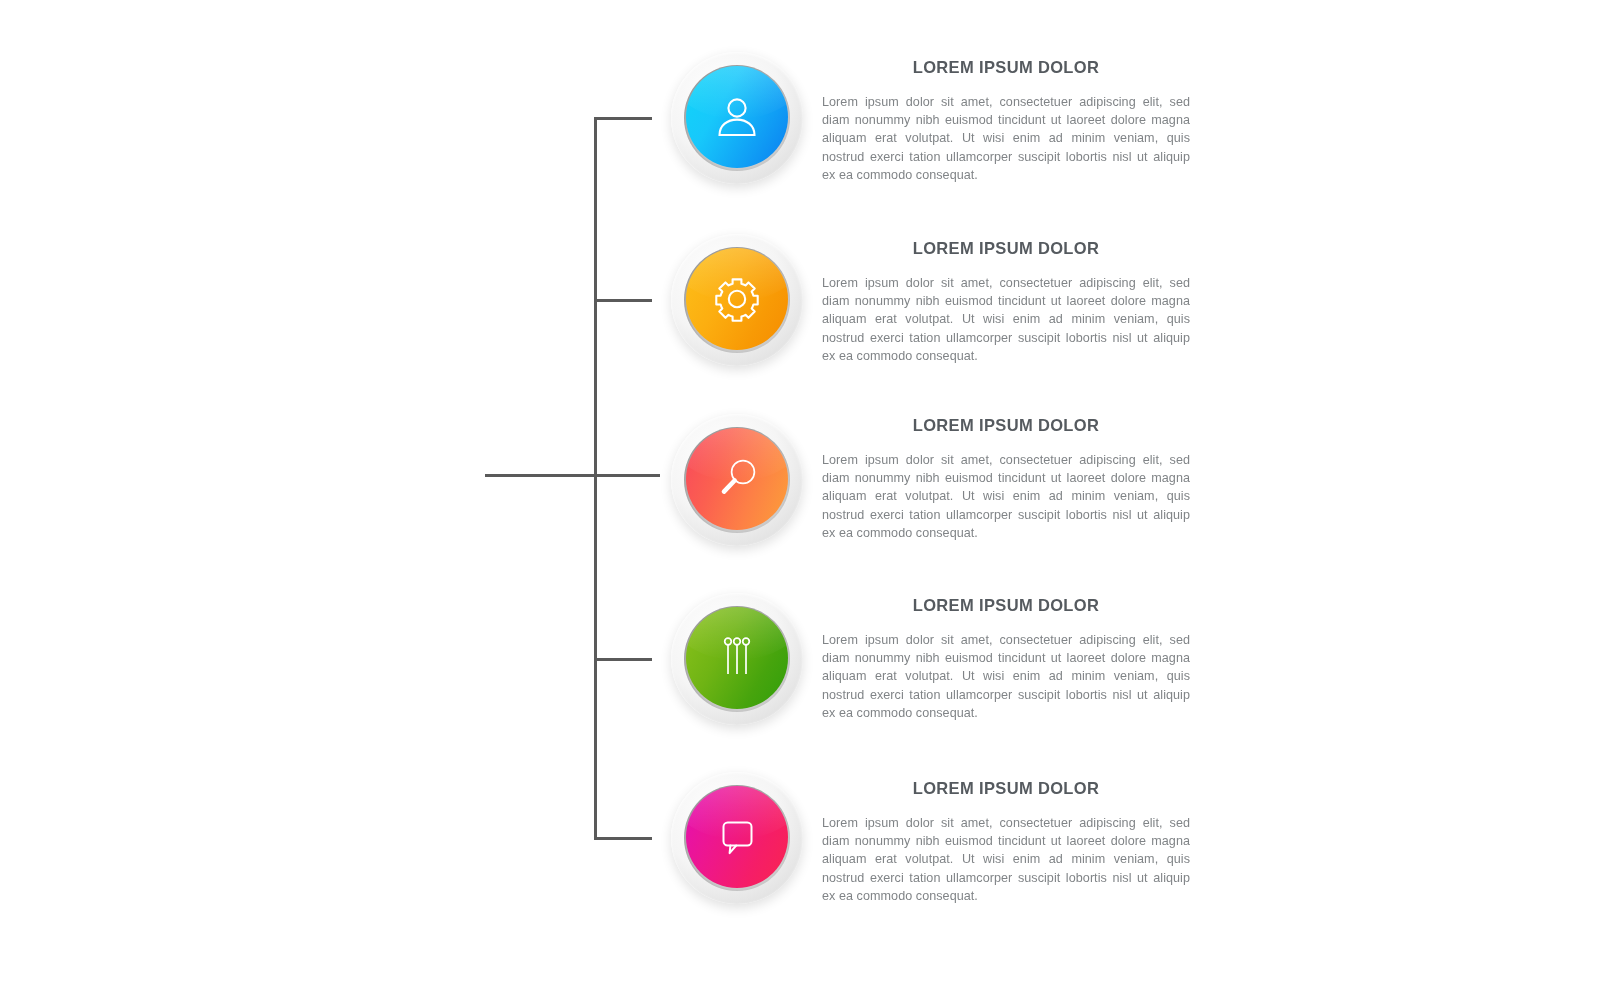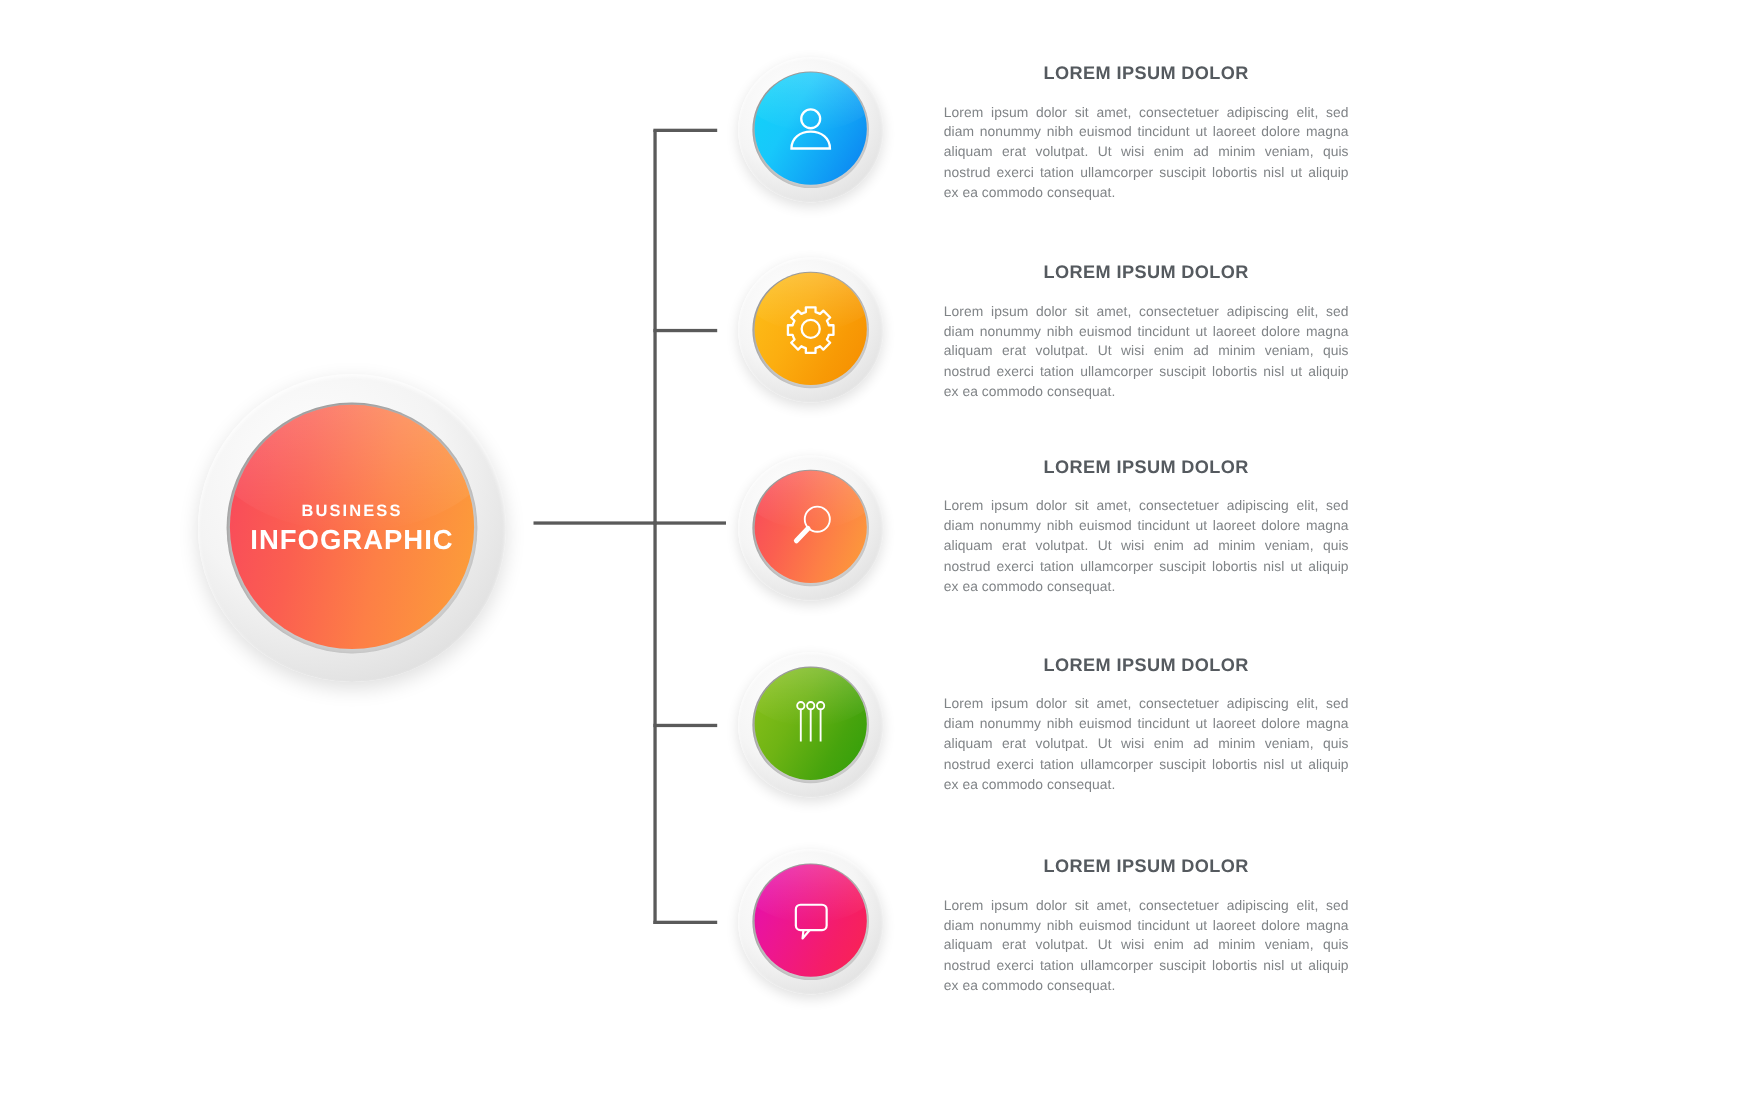--- a/index.html
+++ b/index.html
@@ -142,21 +142,21 @@
     inset: 0;
     display: flex;
     align-items: center;
     justify-content: center;
   }
   .step-circle .glyph svg { display: block; }
 
   
   .block {
     position: absolute;
-    left: 842px;
+    left: 806px;
     width: 400px;
   }
   .block h3 {
     margin: 0 0 11px 0;
     font-size: 16.5px;
     font-weight: 700;
     letter-spacing: 0.35px;
     color: #555a5f;
     text-align: center;
   }
@@ -177,31 +177,20 @@
   <div class="conn v" style="left:594px; top:118px; height:722px;"></div>
 
   <div class="conn h" style="left:485px; top:474px; width:112px;"></div>
 
   <div class="conn h" style="left:594px; top:117px; width:58px;"></div>
   <div class="conn h" style="left:594px; top:299px; width:58px;"></div>
   <div class="conn h" style="left:594px; top:474px; width:66px;"></div>
   <div class="conn h" style="left:594px; top:658px; width:58px;"></div>
   <div class="conn h" style="left:594px; top:837px; width:58px;"></div>
 
-  <div id="hub">
-    <div class="ring"></div>
-    <div class="innershadow"></div>
-    <div class="face">
-      <div class="gloss"></div>
-    </div>
-    <div class="hublabel">
-      <div class="hub-sub">BUSINESS</div>
-      <div class="hub-main">INFOGRAPHIC</div>
-    </div>
-  </div>
 
   <div class="step-circle" style="left:671px; top:52px;">
     <div class="ring"></div>
     <div class="innershadow"></div>
     <div class="face" style="background:linear-gradient(120deg,#11d5f8 0%,#17c8fb 35%,#109ef5 72%,#0a7df0 100%);">
       <div class="gloss"></div>
       <div class="glyph">
         <svg width="52" height="52" viewBox="0 0 52 52" fill="none" stroke="#ffffff" stroke-width="2.1">
           <circle cx="26" cy="17" r="8.6"></circle>
           <path d="M8.5 44 C8.5 34.3 16.4 28.6 26 28.6 C35.6 28.6 43.5 34.3 43.5 44 Z"></path>

